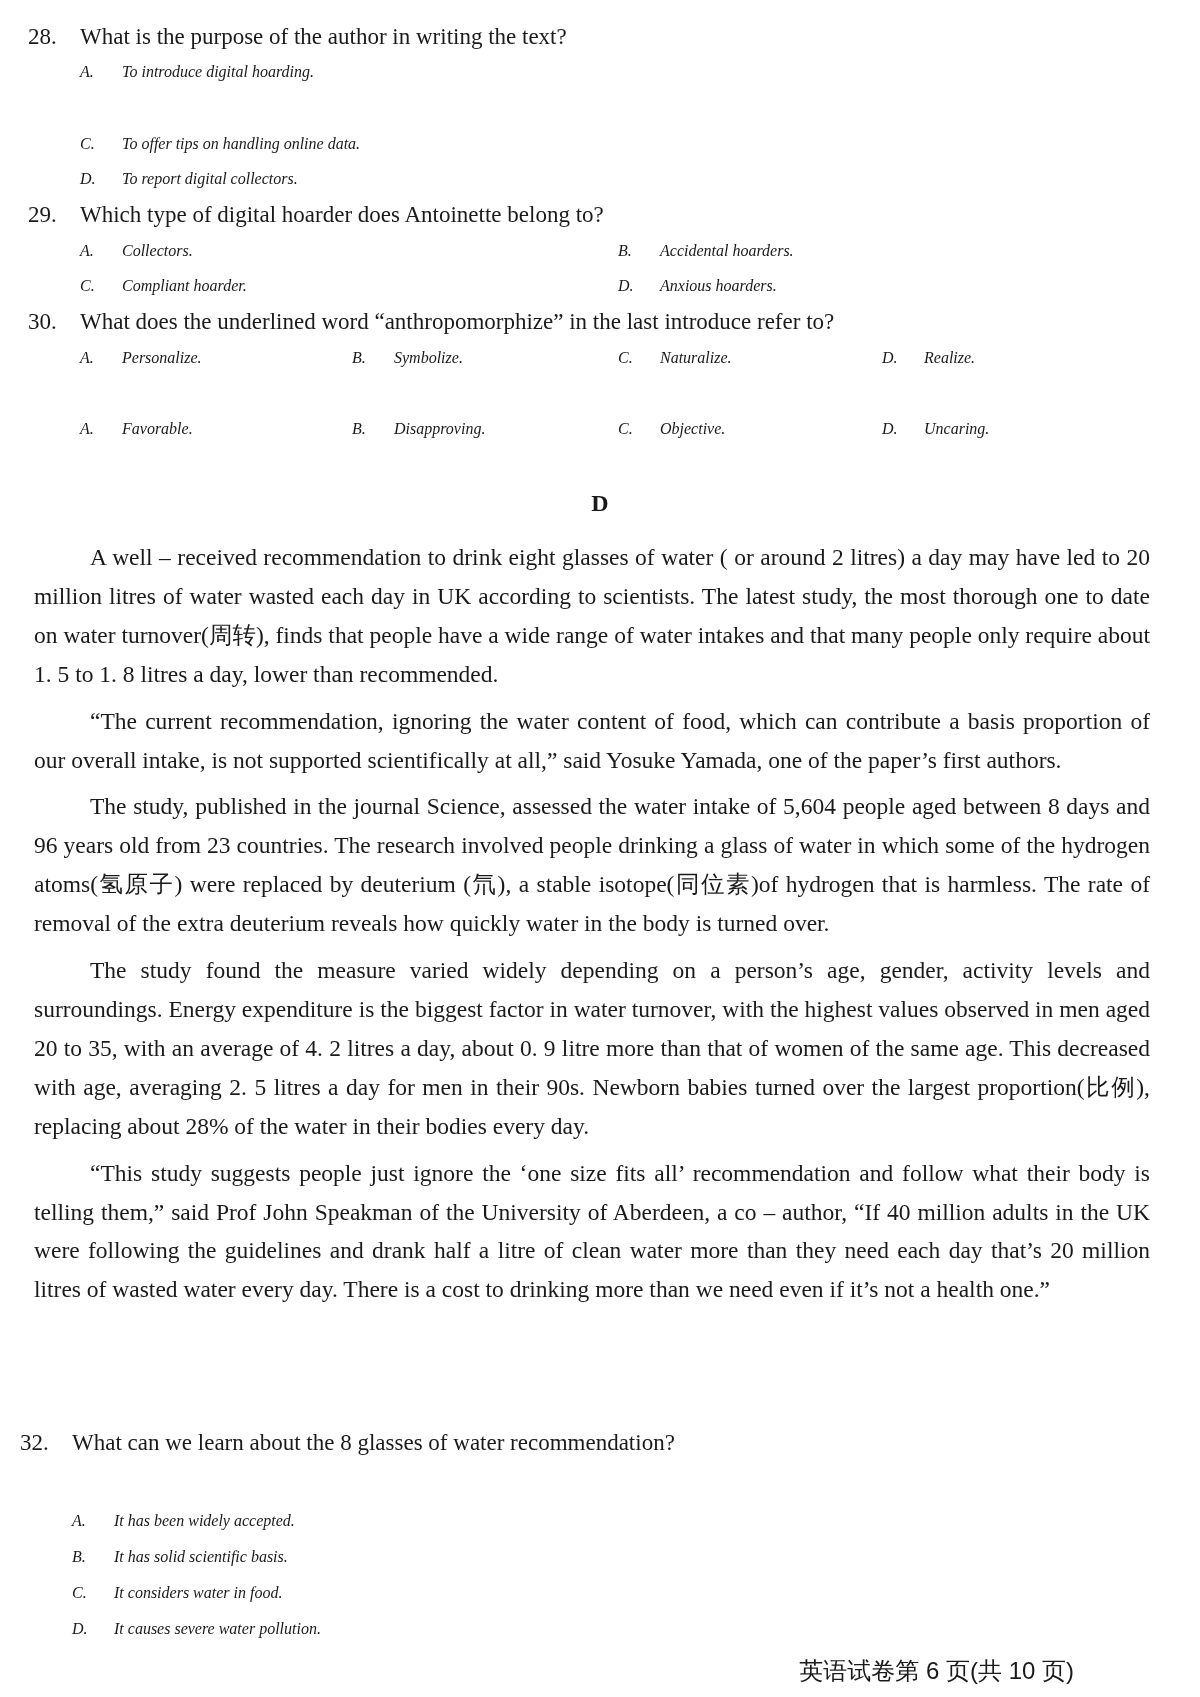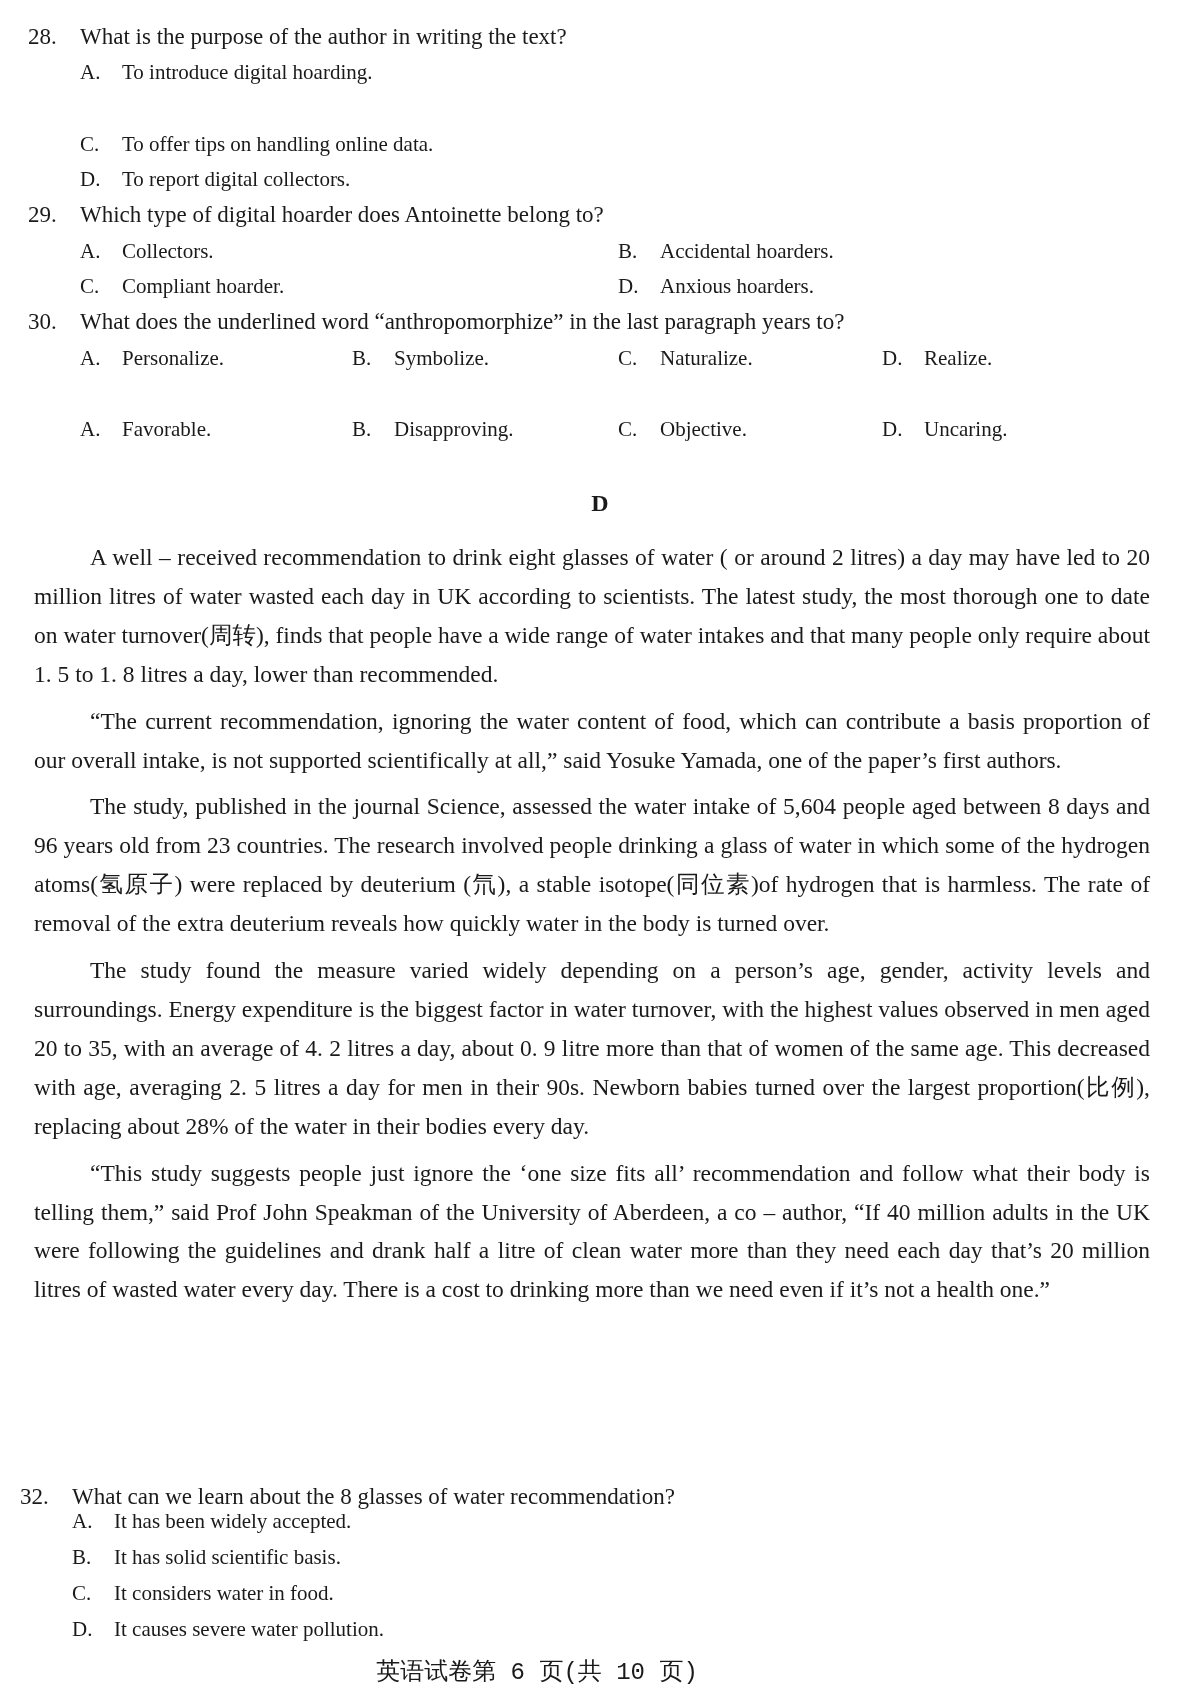--- a/index.html
+++ b/index.html
@@ -5,26 +5,26 @@
   html, body { margin: 0; padding: 0; background: #ffffff; }
   body {
     width: 1200px; height: 1697px; overflow: hidden;
     font-family: "Liberation Serif", "DejaVu Serif", serif;
     color: #1a1a1a;
     position: relative;
   }
   .page { position: absolute; left: 0; top: 0; width: 1200px; height: 1697px; }
   .q { position: absolute; left: 28px; font-size: 23px; line-height: 30px; white-space: nowrap; }
   .q .num { display: inline-block; width: 52px; }
-  .opt { position: absolute; font-size: 21px; line-height: 30px; white-space: nowrap; }
+  .opt { position: absolute; font-size: 16px; line-height: 30px; white-space: nowrap; font-style: italic; }
   .opt .letter { display: inline-block; width: 42px; }
   .section-letter { position: absolute; left: 0; width: 1200px; text-align: center; top: 490px; font-size: 24px; font-weight: bold; }
   .passage { position: absolute; left: 26px; width: 1132px; top: 530px; font-size: 23.5px; line-height: 38.9px; text-align: justify; }
   .passage p { margin: 8px; text-indent: 56px; }
-  .footer { position: absolute; left: 0; width: 1074px; text-align: center; top: 1655px; font-size: 24px; font-family: Liberation Mono, monospace; }
+  .footer { position: absolute; left: 0; width: 1074px; text-align: right; top: 1655px; font-size: 24px; font-family: Liberation Sans, sans-serif; }
 </style>
 </head>
 <body>
 
 <div class="page">
 
   <div class="q" style="top:22px">
     <span class="num">28.</span><span>What is the purpose of the author in writing the text?</span>
   </div>
   <div class="opt" style="left:80px;top:57px"><span class="letter">A.</span><span>To introduce digital hoarding.</span></div>
@@ -33,21 +33,21 @@
 
   <div class="q" style="top:200px">
     <span class="num">29.</span><span>Which type of digital hoarder does Antoinette belong to?</span>
   </div>
   <div class="opt" style="left:80px;top:236px"><span class="letter">A.</span><span>Collectors.</span></div>
   <div class="opt" style="left:618px;top:236px"><span class="letter">B.</span><span>Accidental hoarders.</span></div>
   <div class="opt" style="left:80px;top:271px"><span class="letter">C.</span><span>Compliant hoarder.</span></div>
   <div class="opt" style="left:618px;top:271px"><span class="letter">D.</span><span>Anxious hoarders.</span></div>
 
   <div class="q" style="top:307px">
-    <span class="num">30.</span><span>What does the underlined word “anthropomorphize” in the last paragraph years to?</span>
+    <span class="num">30.</span><span>What does the underlined word “anthropomorphize” in the last introduce refer to?</span>
   </div>
   <div class="opt" style="left:80px;top:343px"><span class="letter">A.</span><span>Personalize.</span></div>
   <div class="opt" style="left:352px;top:343px"><span class="letter">B.</span><span>Symbolize.</span></div>
   <div class="opt" style="left:618px;top:343px"><span class="letter">C.</span><span>Naturalize.</span></div>
   <div class="opt" style="left:882px;top:343px"><span class="letter">D.</span><span>Realize.</span></div>
 
   <div class="opt" style="left:80px;top:414px"><span class="letter">A.</span><span>Favorable.</span></div>
   <div class="opt" style="left:352px;top:414px"><span class="letter">B.</span><span>Disapproving.</span></div>
   <div class="opt" style="left:618px;top:414px"><span class="letter">C.</span><span>Objective.</span></div>
   <div class="opt" style="left:882px;top:414px"><span class="letter">D.</span><span>Uncaring.</span></div>
@@ -55,21 +55,21 @@
   <div class="section-letter">D</div>
 
   <div class="passage">
     <p>A well – received recommendation to drink eight glasses of water ( or around 2 litres) a day may have led to 20 million litres of water wasted each day in UK according to scientists. The latest study, the most thorough one to date on water turnover(周转), finds that people have a wide range of water intakes and that many people only require about 1. 5 to 1. 8 litres a day, lower than recommended.</p>
     <p>“The current recommendation, ignoring the water content of food, which can contribute a basis proportion of our overall intake, is not supported scientifically at all,” said Yosuke Yamada, one of the paper’s first authors.</p>
     <p>The study, published in the journal Science, assessed the water intake of 5,604 people aged between 8 days and 96 years old from 23 countries. The research involved people drinking a glass of water in which some of the hydrogen atoms(氢原子) were replaced by deuterium (氘), a stable isotope(同位素)of hydrogen that is harmless. The rate of removal of the extra deuterium reveals how quickly water in the body is turned over.</p>
     <p>The study found the measure varied widely depending on a person’s age, gender, activity levels and surroundings. Energy expenditure is the biggest factor in water turnover, with the highest values observed in men aged 20 to 35, with an average of 4. 2 litres a day, about 0. 9 litre more than that of women of the same age. This decreased with age, averaging 2. 5 litres a day for men in their 90s. Newborn babies turned over the largest proportion(比例), replacing about 28% of the water in their bodies every day.</p>
     <p>“This study suggests people just ignore the ‘one size fits all’ recommendation and follow what their body is telling them,” said Prof John Speakman of the University of Aberdeen, a co – author, “If 40 million adults in the UK were following the guidelines and drank half a litre of clean water more than they need each day that’s 20 million litres of wasted water every day. There is a cost to drinking more than we need even if it’s not a health one.”</p>
   </div>
 
-  <div class="q" style="top:1482px;left:20px">
+  <div class="q" style="top:1428px;left:20px">
     <span class="num">32.</span><span>What can we learn about the 8 glasses of water recommendation?</span>
   </div>
   <div class="opt" style="left:72px;top:1506px"><span class="letter">A.</span><span>It has been widely accepted.</span></div>
   <div class="opt" style="left:72px;top:1542px"><span class="letter">B.</span><span>It has solid scientific basis.</span></div>
   <div class="opt" style="left:72px;top:1578px"><span class="letter">C.</span><span>It considers water in food.</span></div>
   <div class="opt" style="left:72px;top:1614px"><span class="letter">D.</span><span>It causes severe water pollution.</span></div>
 
   <div class="footer">英语试卷第 6 页(共 10 页)</div>
 </div>
 

